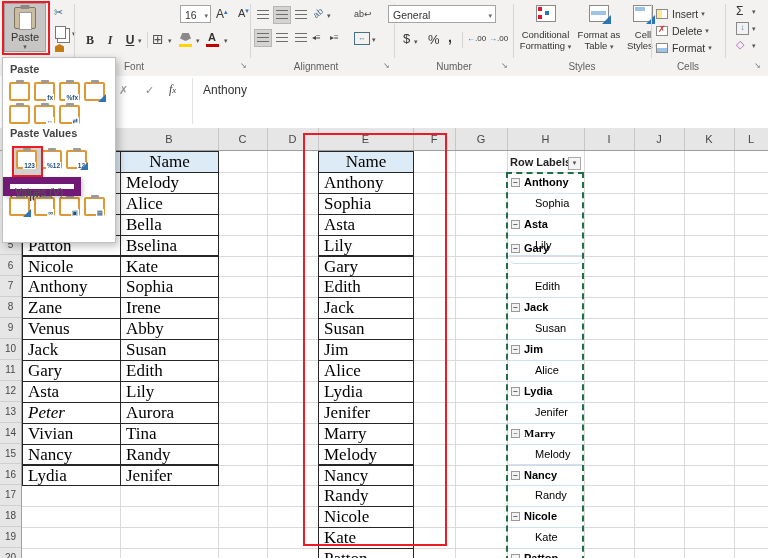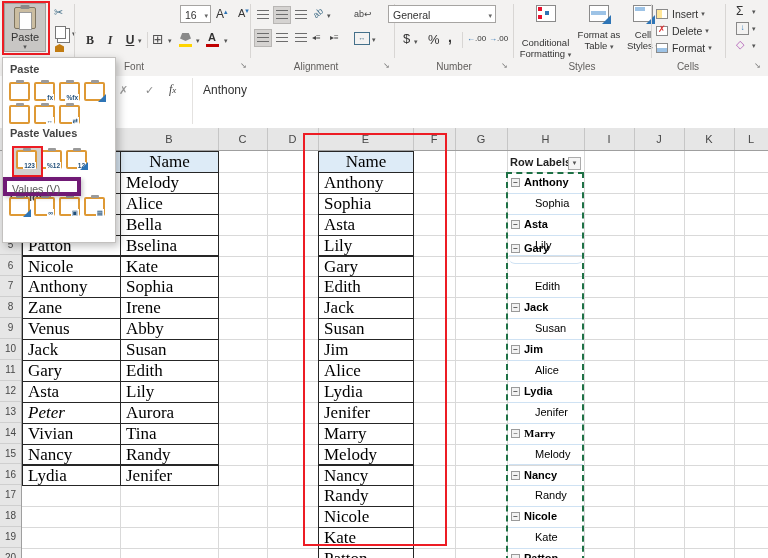--- a/index.html
+++ b/index.html
@@ -58,21 +58,21 @@
          font-size:8px;line-height:7px;text-align:center;margin-right:4px;vertical-align:1px;box-sizing:border-box}
   #greendash{position:absolute;left:506px;top:172px;width:78px;height:400px;border:2px dashed #1e7145;box-sizing:border-box;z-index:6;pointer-events:none}
   
   #pmenu{position:absolute;left:2px;top:57px;width:112px;height:184px;background:#fff;border:1px solid #c3c1bf;
          box-shadow:3px 3px 8px rgba(0,0,0,.25);z-index:50;font-size:11px}
   .mlabel{position:absolute;left:7px;font-weight:bold;color:#444}
   .clip{position:absolute;width:21px;height:19px;border:2px solid #de9935;border-radius:2px;background:#fff;box-sizing:border-box;cursor:pointer}
   .clip:before{content:"";position:absolute;left:50%;top:-4px;transform:translateX(-50%);width:8px;height:3px;background:#9a9a9a;border-radius:1px}
   .clip .g{position:absolute;right:-1px;bottom:-2px;font-weight:bold;font-size:6.5px;line-height:7px;color:#1f4e79;background:#fff;padding:0 1px;font-style:normal}
   .clip.brush:after{content:"";position:absolute;right:-3px;bottom:-3px;width:8px;height:8px;background:#2e75b6;clip-path:polygon(0 100%,100% 0,100% 100%)}
-  #tooltip{position:absolute;left:3px;top:177px;width:78px;height:19px;background:#fff;border:4px solid #701a75;
+  #tooltip{position:absolute;left:3px;top:177px;width:78px;height:19px;background:#fff;border:7px solid #701a75;
            box-shadow:2px 2px 4px rgba(0,0,0,.2);font-size:10.5px;color:#555;line-height:17px;padding-left:5px;box-sizing:border-box;z-index:60}
   #pspecial{position:absolute;left:0;top:160px;width:112px;height:22px;border-top:1px solid #ededed;
             text-align:center;line-height:22px;color:#333;cursor:pointer}
 </style>
 </head>
 <body>
 
 <div id="app">
 
   <div id="ribbon">
@@ -157,21 +157,21 @@
     <span class="abs" style="left:448px;top:29px;font-size:14px;font-weight:bold;color:#333">,</span>
     <div class="gsep" style="left:462px;top:32px;height:16px"></div>
     <span class="abs" style="left:467px;top:34px;font-size:8px;color:#333"><span style="color:#2e75b6">←</span>.00</span>
     <span class="abs" style="left:489px;top:34px;font-size:8px;color:#333"><span style="color:#2e75b6">→</span>.00</span>
     <div class="glabel" style="left:400px;width:108px">Number</div>
     <span class="launcher" style="left:501px;top:61px">↘</span>
     <div class="gsep" style="left:513px"></div>
 
     <div class="abs" style="left:517px;top:5px;width:57px;text-align:center;cursor:pointer">
       <span class="gridico"><span class="cfa"></span></span>
-      <div style="font-size:9.5px;color:#333;margin-top:11px"><span>Conditional</span><br><span>Formatting</span> <span class="chev">▾</span></div>
+      <div style="font-size:9.5px;color:#333;margin-top:3px"><span>Conditional</span><br><span>Formatting</span> <span class="chev">▾</span></div>
     </div>
     <div class="abs" style="left:574px;top:5px;width:50px;text-align:center;cursor:pointer">
       <span class="gridico"><span class="fata"></span><span class="sbrush"></span></span>
       <div style="font-size:9.5px;color:#333;margin-top:3px"><span>Format as</span><br><span>Table</span> <span class="chev">▾</span></div>
     </div>
     <div class="abs" style="left:622px;top:5px;width:42px;text-align:center;cursor:pointer">
       <span class="gridico"><span class="csa"></span><span class="sbrush"></span></span>
       <div style="font-size:9.5px;color:#333;margin-top:3px"><span>Cell</span><br><span>Styles</span> <span class="chev">▾</span></div>
     </div>
     <div class="glabel" style="left:517px;width:130px">Styles</div>

